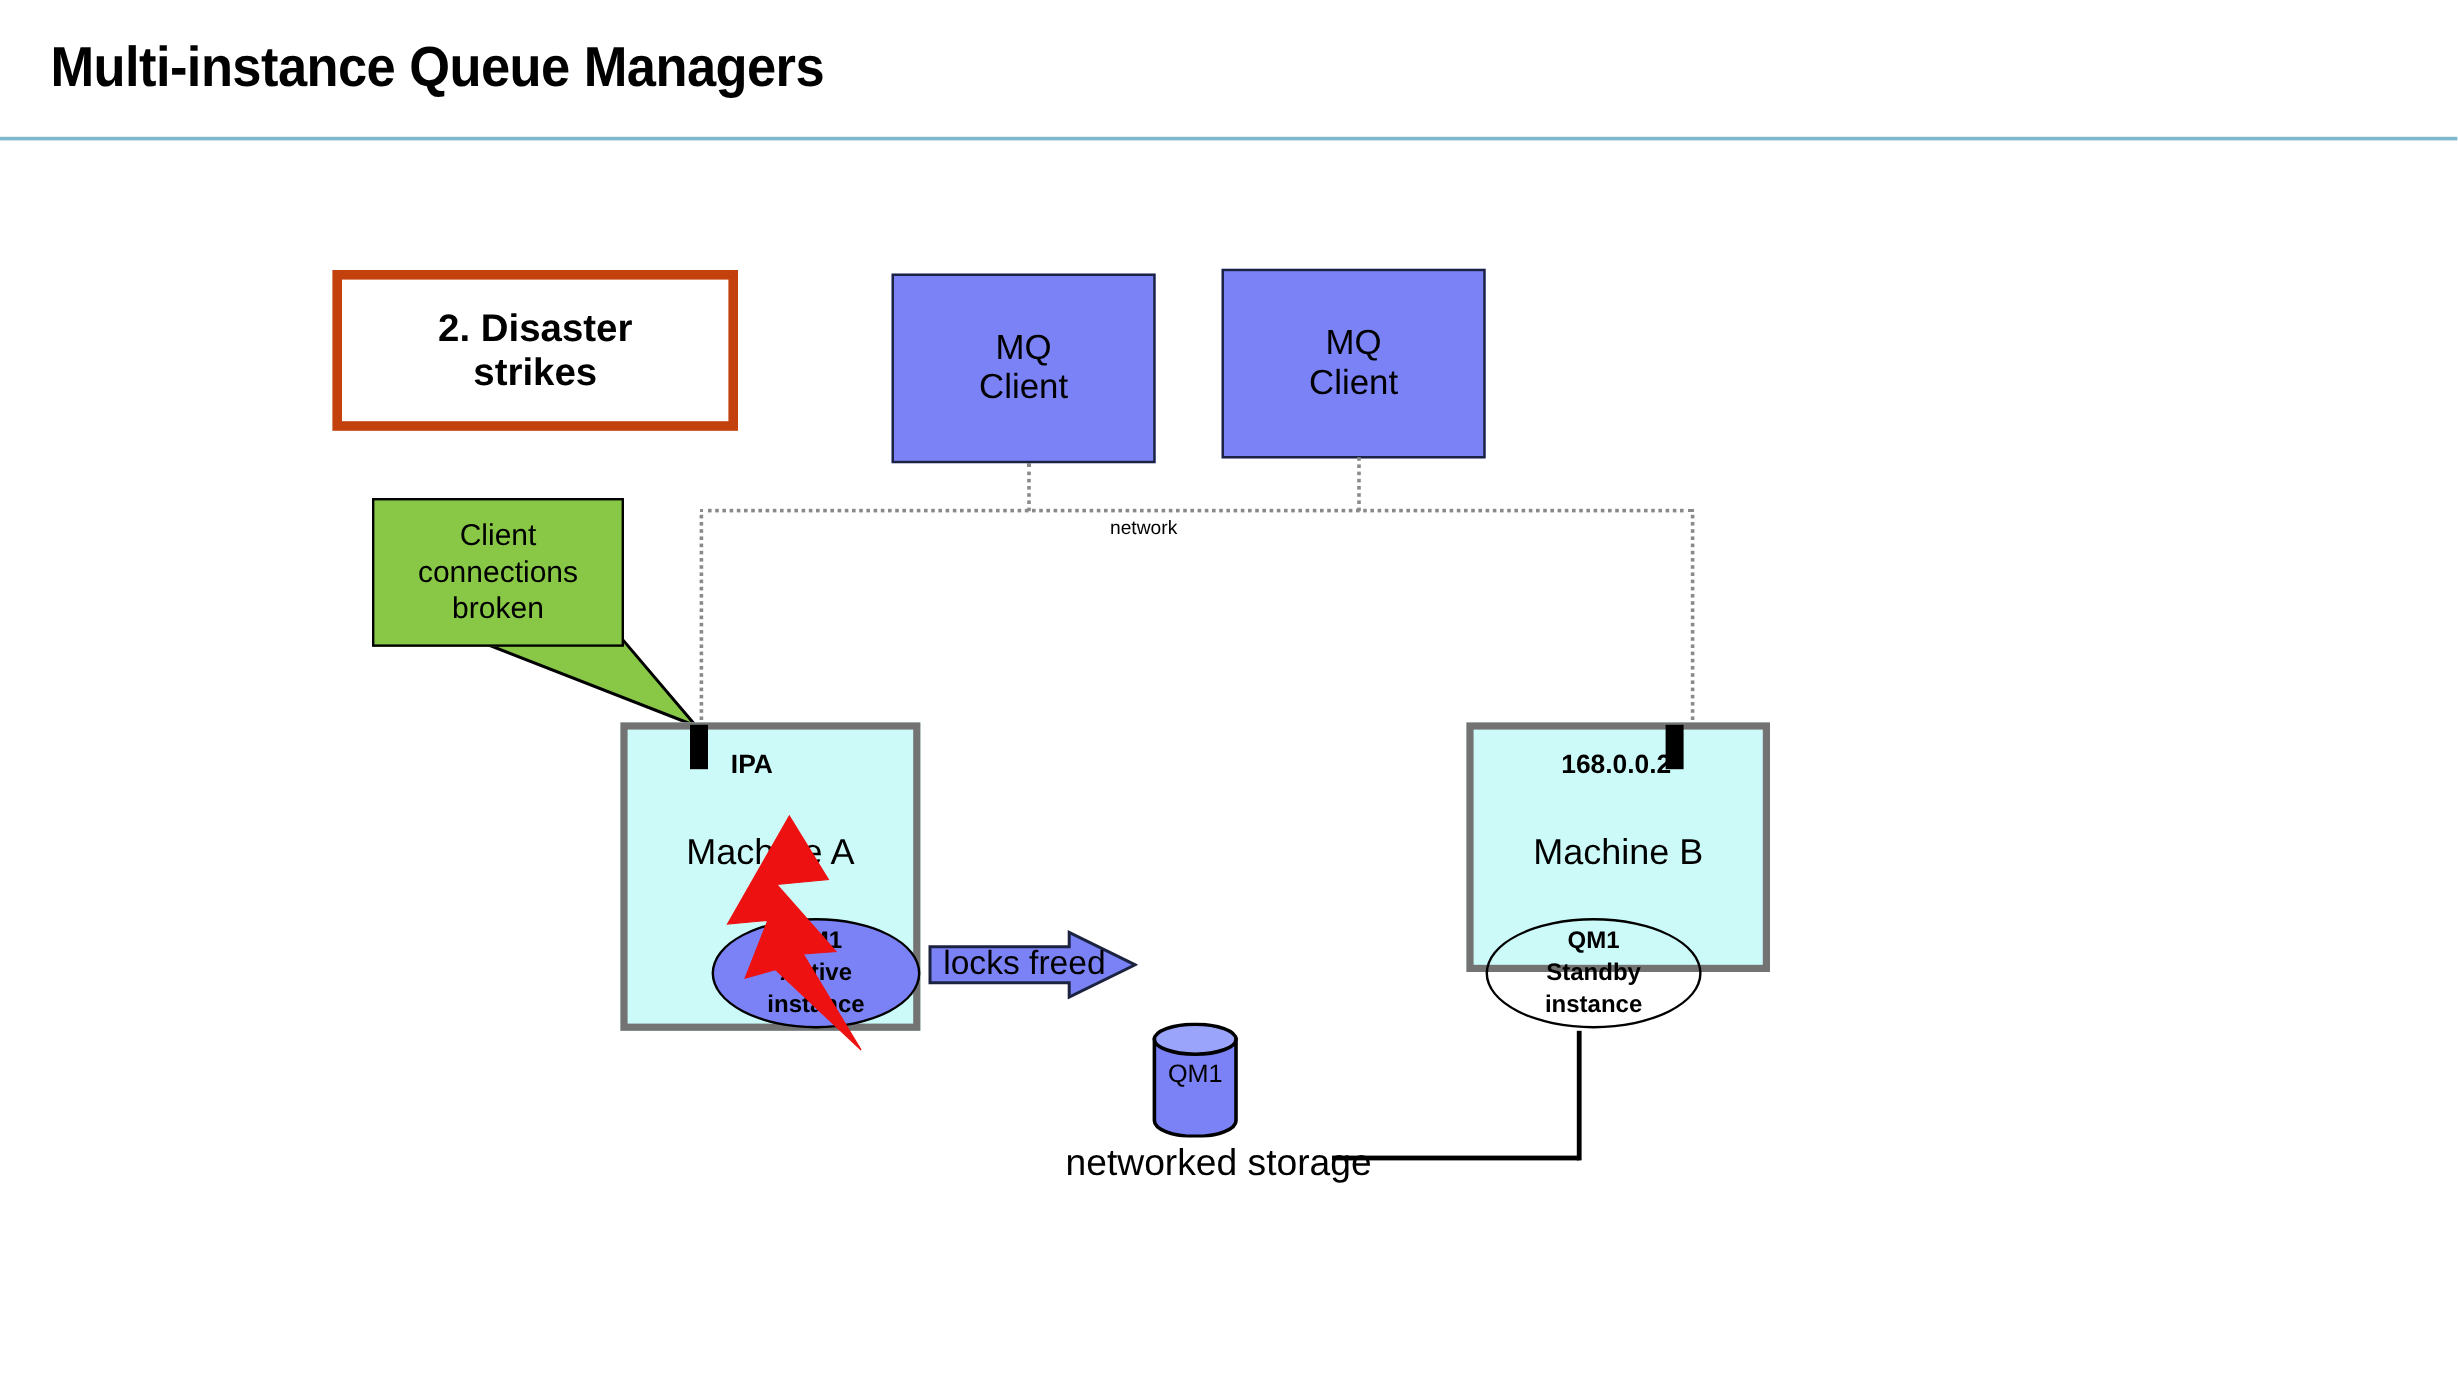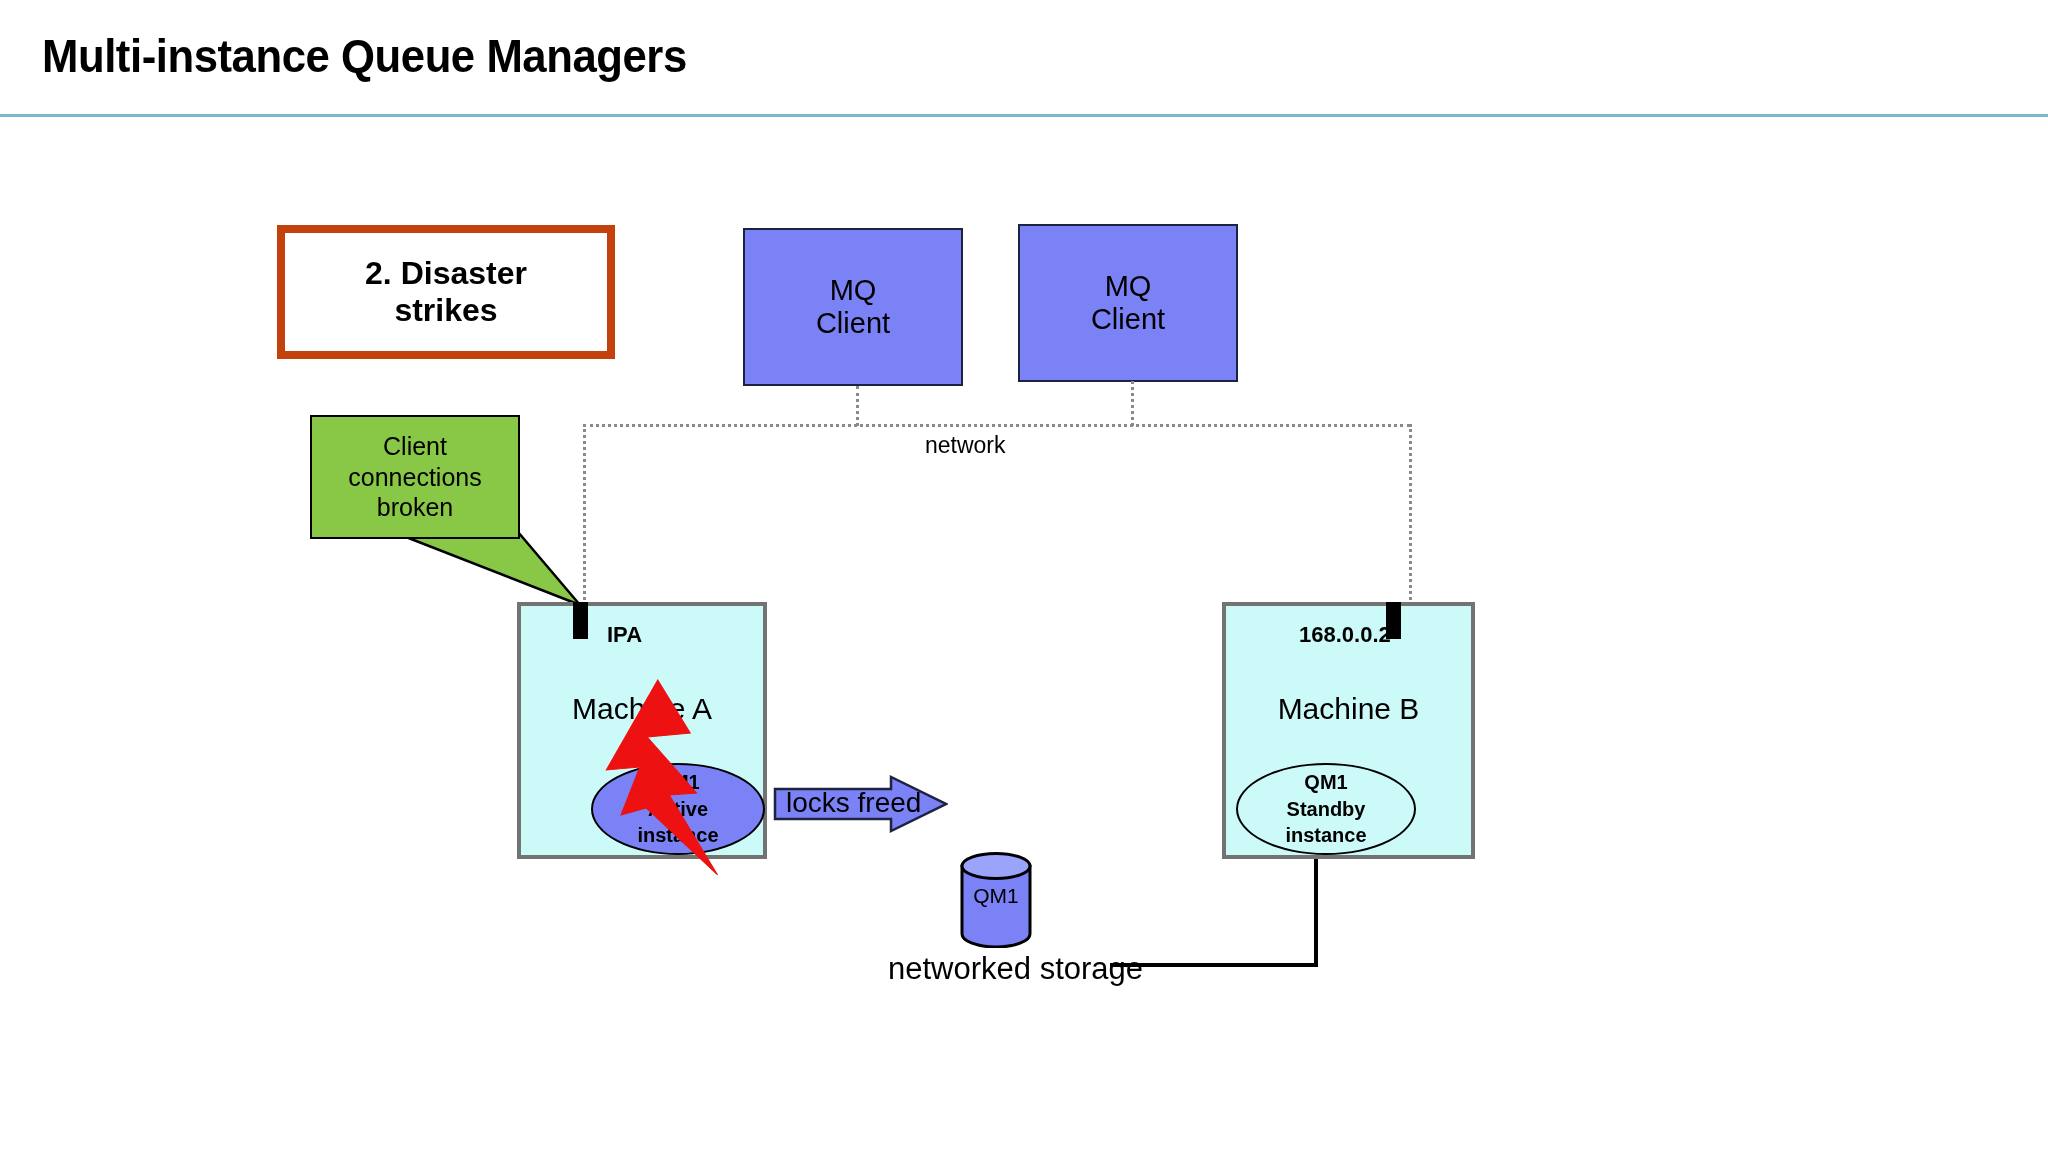--- a/index.html
+++ b/index.html
@@ -87,25 +87,25 @@
     border: 2px solid #1c2340;
     font-size: 29px;
     font-weight: normal;
   }
   #mq-client-1 { left: 743px; top: 228px; }
   #mq-client-2 { left: 1018px; top: 224px; }
 
   
   .machine {
     background: #ccfaf9;
-    border: 4px solid #737373;
+    border: 6px solid #737373;
     display: block;
   }
   #machine-a { left: 517px; top: 602px; width: 250px; height: 257px; }
-  #machine-b { left: 1222px; top: 602px; width: 253px; height: 257px; }
+  #machine-b { left: 1222px; top: 602px; width: 253px; height: 208px; }
 
   .machine-name {
     position: absolute;
     left: 0;
     width: 100%;
     top: 86px;
     text-align: center;
     font-size: 30px;
   }
   .machine-ip {
@@ -166,21 +166,21 @@
     width: 0;
   }
   .dotted-h {
     border-top: 3px dotted #8a8a8a;
     height: 0;
   }
   #net-label {
     position: absolute;
     left: 925px;
     top: 432px;
-    font-size: 23px;
+    font-size: 16px;
     white-space: nowrap;
     font-family: "Liberation Sans Narrow", "Liberation Sans", sans-serif;
   }
 
   
   #callout-green {
     position: absolute;
     left: 310px;
     top: 415px;
     width: 210px;

